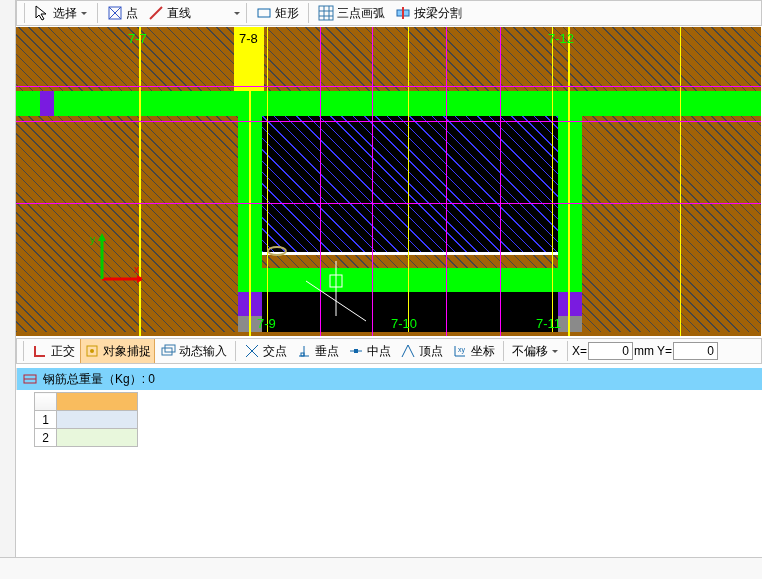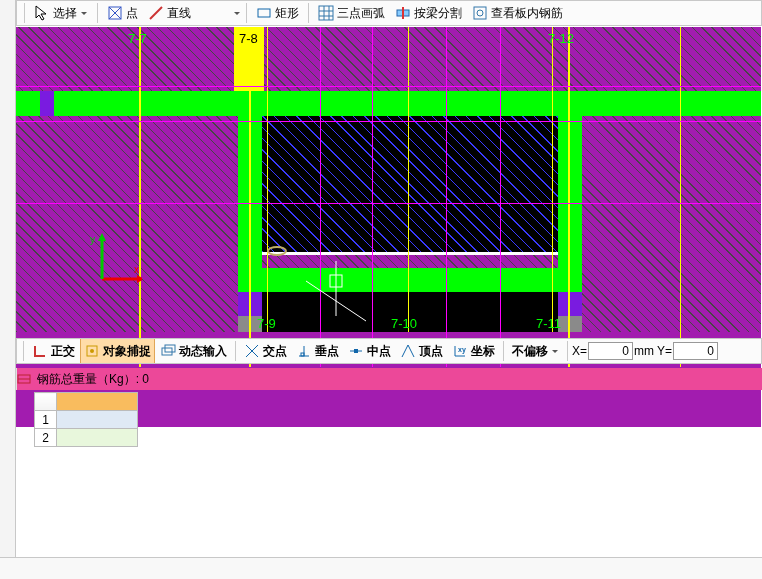--- a/index.html
+++ b/index.html
@@ -15,22 +15,22 @@
     background:#f4f4f4;border-right:1px solid #c8c8c8;}
   .tb-btn{display:flex;align-items:center;gap:3px;height:22px;padding:12px 3px;
     cursor:pointer;border:1px solid transparent;}
   .tb-sep{width:1px;height:20px;background:#c8c8c8;margin:0 3px;}
   .tb-drop{width:8px;height:22px;display:flex;align-items:center;justify-content:center;}
   .tb-drop::after{content:"";border:3px solid transparent;border-top-color:#555;
     margin-top:3px;}
   .ic{width:16px;height:16px;display:block;}
 
   
-  .canvas{position:absolute;left:16px;top:27px;width:745px;height:400px;
-    background:#a21caf;overflow:hidden;}
+  .canvas{position:absolute;left:16px;top:27px;width:745px;height:309px;
+    background:#a16207;overflow:hidden;}
   .grid-label{position:absolute;color:#0f0;font-size:13px;font-family:Arial,sans-serif;}
 
   
   .vline{position:absolute;top:0;width:2px;height:340px;}
   .yellow{background:#ffff00;}
   .magenta{background:#ff00ff;}
   .green{background:#00ff00;}
 
   
   .hatch45{
@@ -41,27 +41,27 @@
   }
   .beam-h{position:absolute;background:#00ff00;}
   .col{position:absolute;}
   
   .axis{position:absolute;}
 
   
   .mid-bar{position:absolute;left:16px;top:338px;width:746px;height:26px;
     background:#fbfbfb;border:1px solid #c8c8c8;display:flex;align-items:center;
     padding:0 3px;gap:1px;overflow:hidden;font-size:12px;white-space:nowrap;}
-  .mid-bar .tb-btn{height:22px;font-weight:bold;}
+  .mid-bar .tb-btn{height:22px;}
   .mid-bar .num{width:45px;height:18px;border:1px solid #999;background:#fff;
     text-align:right;padding:0 3px;line-height:16px;}
 
   .info-bar{position:absolute;left:16px;top:368px;width:746px;height:22px;
-    background:#ec4899;border-left:1px solid #e0e0e0;display:flex;align-items:center;
-    gap:6px;}
+    background:#7dd3fc;border-left:1px solid #e0e0e0;display:flex;align-items:center;
+    padding-left:6px;gap:6px;}
   .info-bar .ic2{width:14px;height:14px;}
 
   
   .sheet{position:absolute;left:34px;top:392px;width:104px;border:1px solid #bbb;
     border-collapse:collapse;}
   .sheet td,.sheet th{border:1px solid #bbb;height:18px;padding:0;}
   .sheet th{background:#fff;font-weight:normal;width:22px;}
   .sheet .hdr td{background:#fff;}
   .sheet .hdr td:first-child{background:linear-gradient(#fff,#f3f3f3);}
   .r1 td{background:#dfe9f5;}
@@ -120,27 +120,20 @@
         <path d="M1 6h14M1 11h14M6 1v14M11 1v14" stroke="#37a"></path>
       </svg>
     <span>三点画弧</span>
   </div>
   <div class="tb-btn">
     <svg class="ic">
         <rect x="2" y="5" width="12" height="6" fill="#8cf" stroke="#26a"></rect>
         <line x1="8" y1="2" x2="8" y2="14" stroke="#d33" stroke-width="2"></line>
       </svg>
     <span>按梁分割</span>
-  </div>
-  <div class="tb-btn">
-    <svg class="ic">
-        <rect x="2" y="2" width="12" height="12" fill="none" stroke="#37a"></rect>
-        <circle cx="8" cy="8" r="3" fill="none" stroke="#37a"></circle>
-      </svg>
-    <span>查看板内钢筋</span>
   </div>
 </div>
 
 <div class="canvas">
 
   <div class="hatch45" style="position:absolute;left:0;top:0;width:745px;height:305px;"></div>
 
   <div class="beam-h" style="left:0;top:64px;width:745px;height:25px;"></div>
 
   <div class="beam-h" style="left:222px;top:241px;width:344px;height:24px;"></div>

